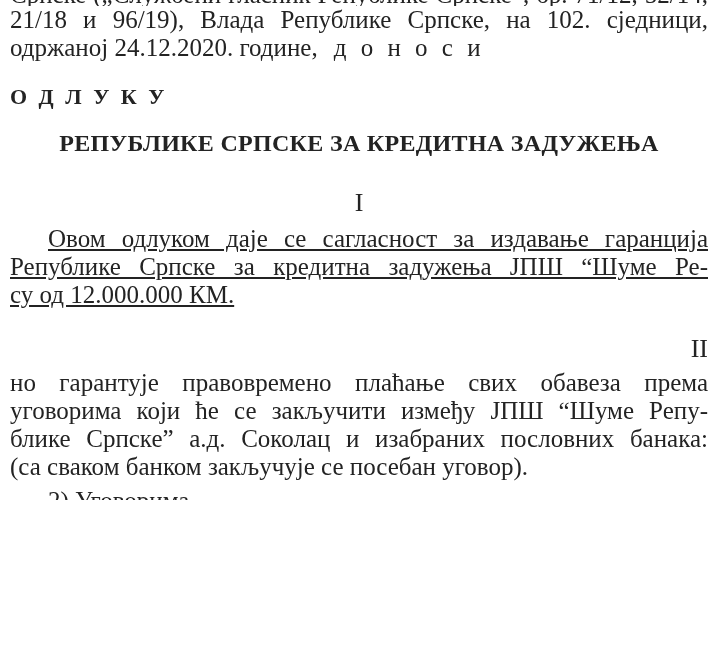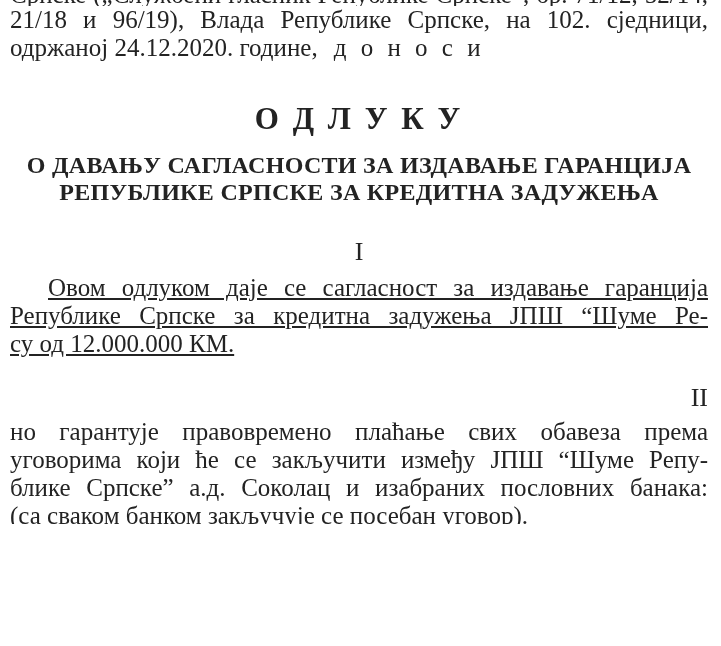--- a/index.html
+++ b/index.html
@@ -49,25 +49,25 @@
     overflow: hidden;
     margin-top: 6px;
   }
   .spaced-word {
     margin-left: 16px;
     letter-spacing: 2px;
     word-spacing: 4px;
     text-align: right;
   }
   .title {
-    margin-top: 40px;
-    font-size: 31px;
+    margin-top: 18px;
+    font-size: 22px;
     line-height: 34px;
     font-weight: bold;
-    text-align: center;
+    text-align: left;
     letter-spacing: 3px;
   }
   .subtitle {
     margin-top: 16px;
     font-size: 24px;
     line-height: 27px;
     font-weight: bold;
     text-align: center;
     letter-spacing: 0.3px;
   }
@@ -99,21 +99,20 @@
   <div class="clip-top">
     <span class="inner line just">Српске („Службени гласник Републике Српске“, бр. 71/12, 52/14,</span>
   </div>
 
   <div class="line just">21/18 и 96/19), Влада Републике Српске, на 102. сједници,</div>
   <div class="line"><span>одржаној 24.12.2020. године,</span><span class="spaced-word">д о н о с и</span></div>
 
   <div class="title">О Д Л У К У</div>
 
   <div class="subtitle">
-    <div>О ДАВАЊУ САГЛАСНОСТИ ЗА ИЗДАВАЊЕ ГАРАНЦИЈА</div>
     <div>РЕПУБЛИКЕ СРПСКЕ ЗА КРЕДИТНА ЗАДУЖЕЊА</div>
   </div>
 
   <div class="numeral-1">I</div>
   <div class="para">
     <div class="line just indent">Овом одлуком даје се сагласност за издавање гаранција</div>
     <div class="line just">Републике Српске за кредитна задужења ЈПШ “Шуме Ре-</div>
     <div class="line">су од 12.000.000 КМ.</div>
   </div>
 

